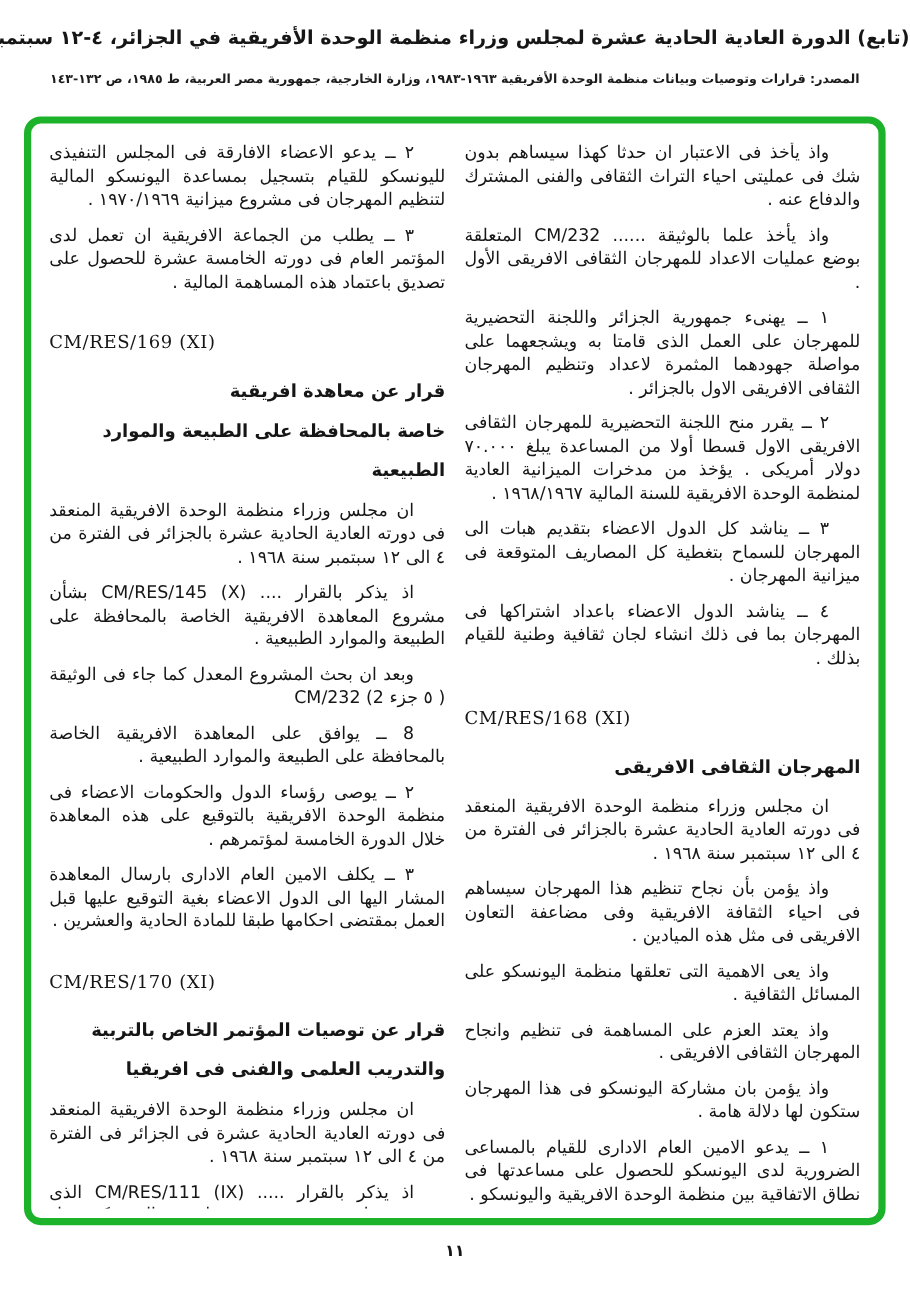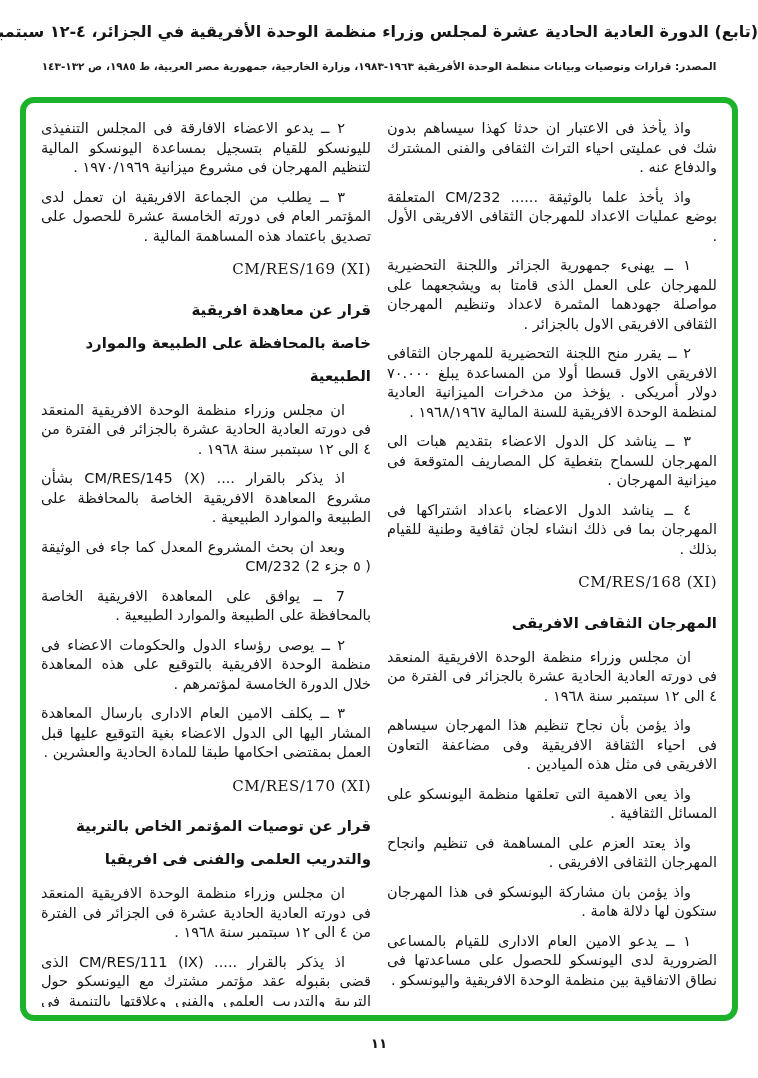--- a/index.html
+++ b/index.html
@@ -42,24 +42,24 @@
     direction: rtl;
     text-align: justify;
     font-size: 14.5px; line-height: 19.5px;
     overflow: hidden;
   }
   .para {
     margin: 0 0 10px 0;
     text-indent: 26px;
   }
   .docref {
-    direction: ltr; text-align: right;
+    direction: ltr; text-align: left;
     font-family: "DejaVu Serif", "Liberation Serif", serif;
     font-size: 15px; letter-spacing: 0.5px;
-    margin: 14px 0 14px 0;
+    margin: 30px 0 14px 0;
     text-indent: 0;
   }
   .heading {
     font-weight: bold; text-align: right;
     font-size: 15px; line-height: 33px;
     margin: 0 0 8px 0;
   }
   .footer {
     position: absolute; top: 1035px; left: 0; width: 758px;
     text-align: center; font-size: 13.5px; font-weight: bold;
@@ -98,21 +98,21 @@
         <p class="para">٢ ــ يدعو الاعضاء الافارقة فى المجلس التنفيذى لليونسكو للقيام بتسجيل بمساعدة اليونسكو المالية لتنظيم المهرجان فى مشروع ميزانية ١٩٧٠/١٩٦٩ .</p>
         <p class="para">٣ ــ يطلب من الجماعة الافريقية ان تعمل لدى المؤتمر العام فى دورته الخامسة عشرة للحصول على تصديق باعتماد هذه المساهمة المالية .</p>
         <p class="docref" dir="ltr">CM/RES/169 (XI)</p>
         <div class="heading">
           <div>قرار عن معاهدة افريقية</div>
           <div>خاصة بالمحافظة على الطبيعة والموارد الطبيعية</div>
         </div>
         <p class="para">ان مجلس وزراء منظمة الوحدة الافريقية المنعقد فى دورته العادية الحادية عشرة بالجزائر فى الفترة من ٤ الى ١٢ سبتمبر سنة ١٩٦٨ .</p>
         <p class="para">اذ يذكر بالقرار .... CM/RES/145 (X) بشأن مشروع المعاهدة الافريقية الخاصة بالمحافظة على الطبيعة والموارد الطبيعية .</p>
         <p class="para">وبعد ان بحث المشروع المعدل كما جاء فى الوثيقة ( ٥ جزء 2) CM/232</p>
-        <p class="para">7 ــ يوافق على المعاهدة الافريقية الخاصة بالمحافظة على الطبيعة والموارد الطبيعية .</p>
+        <p class="para">8 ــ يوافق على المعاهدة الافريقية الخاصة بالمحافظة على الطبيعة والموارد الطبيعية .</p>
         <p class="para">٢ ــ يوصى رؤساء الدول والحكومات الاعضاء فى منظمة الوحدة الافريقية بالتوقيع على هذه المعاهدة خلال الدورة الخامسة لمؤتمرهم .</p>
         <p class="para">٣ ــ يكلف الامين العام الادارى بارسال المعاهدة المشار اليها الى الدول الاعضاء بغية التوقيع عليها قبل العمل بمقتضى احكامها طبقا للمادة الحادية والعشرين .</p>
         <p class="docref" dir="ltr">CM/RES/170 (XI)</p>
         <div class="heading">
           <div>قرار عن توصيات المؤتمر الخاص بالتربية</div>
           <div>والتدريب العلمى والفنى فى افريقيا</div>
         </div>
         <p class="para">ان مجلس وزراء منظمة الوحدة الافريقية المنعقد فى دورته العادية الحادية عشرة فى الجزائر فى الفترة من ٤ الى ١٢ سبتمبر سنة ١٩٦٨ .</p>
         <p class="para">اذ يذكر بالقرار ..... CM/RES/111 (IX) الذى قضى بقبوله عقد مؤتمر مشترك مع اليونسكو حول التربية والتدريب العلمى والفنى وعلاقتها بالتنمية فى افريقيا . كما نص على النقاط التى يجب ادراجها فى جدول اعمال هذا المؤتمر .</p>
       </section>

